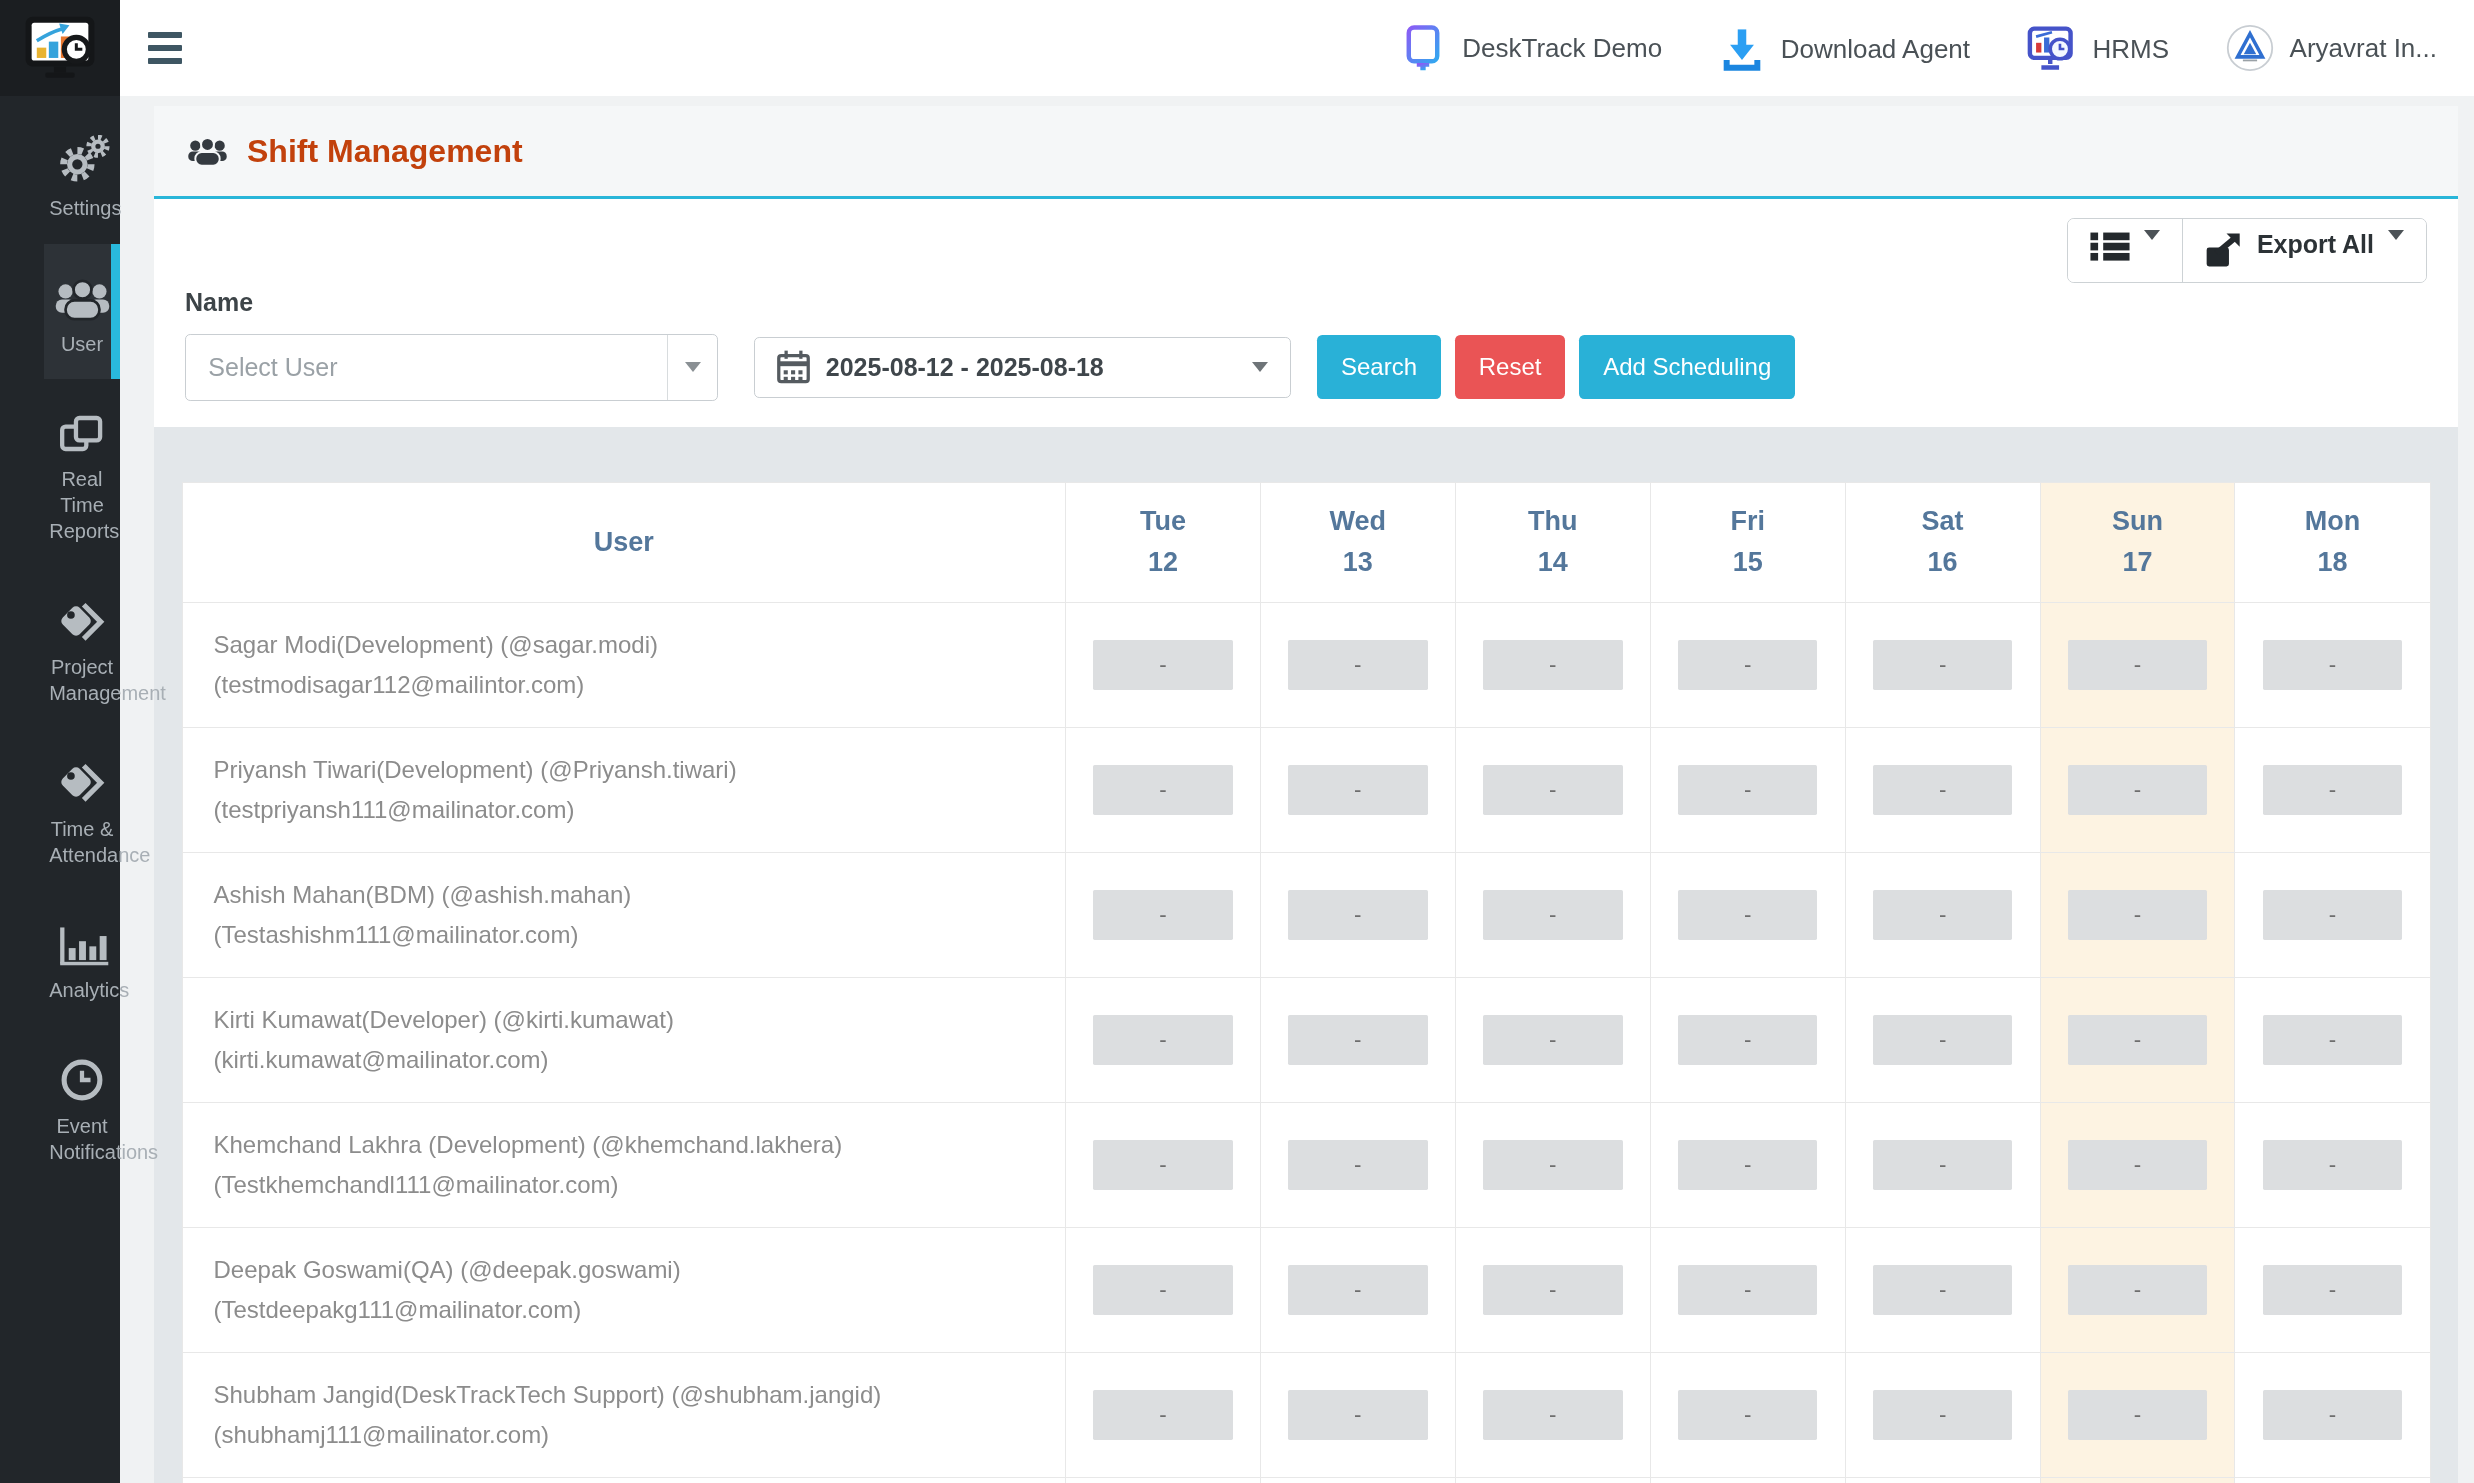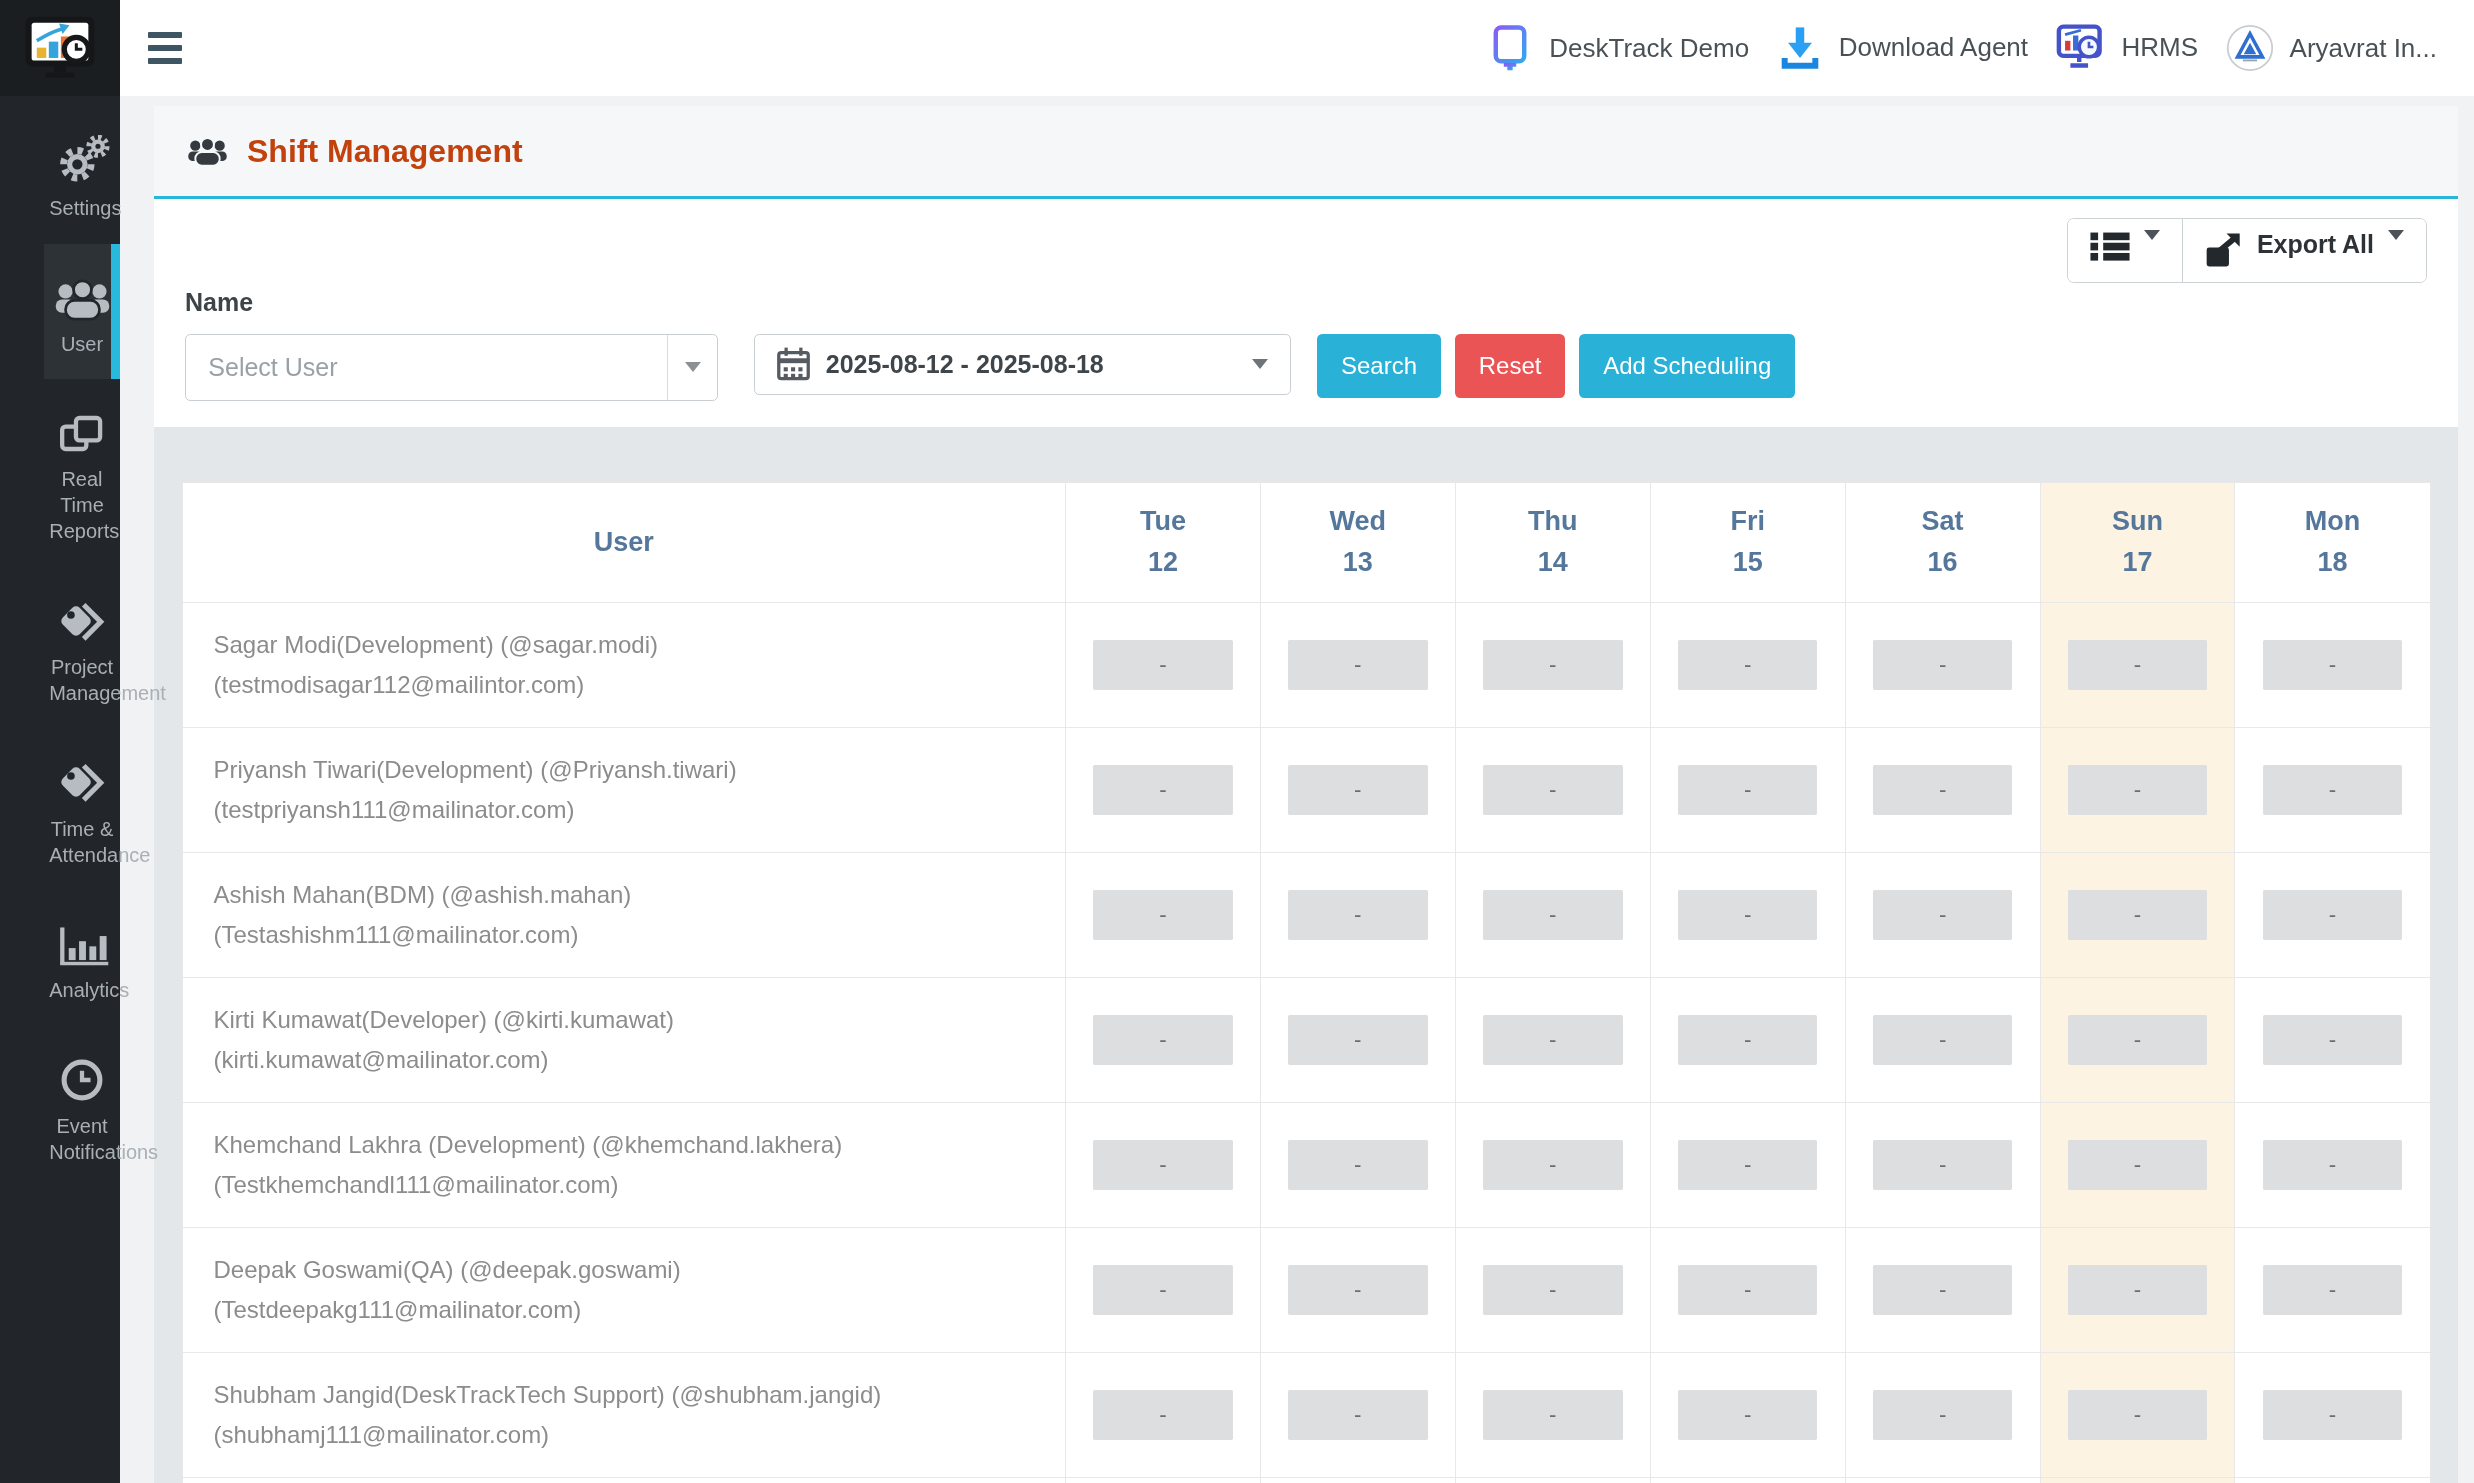--- a/index.html
+++ b/index.html
@@ -16,41 +16,41 @@
   .side-item svg, .side-item .gear-wrap { color:#b6bcc1; }
   .side-item.active { background:#2d3237; }
   .side-item.active::after { content:""; position:absolute; right:0; top:0; bottom:0; width:8.6px; background:#29b9dd; }
   .side-ico { height:53px; display:flex; align-items:flex-end; justify-content:center; margin-bottom:10.3px; }
 
   
   .main { flex:1; display:flex; flex-direction:column; min-width:0; }
   .topbar { height:96px; background:#fff; display:flex; align-items:center; padding:0 38px 0 27.5px; flex-shrink:0; }
   .hamburger { display:flex; flex-direction:column; gap:6.9px; cursor:pointer; }
   .hamburger div { width:34px; height:6px; background:#3e5663; border-radius:0.9px; }
-  .top-nav { margin-left:auto; display:flex; align-items:flex-start; gap:28px; }
+  .top-nav { margin-left:auto; display:flex; align-items:flex-end; gap:57px; }
   .top-nav-item { display:flex; align-items:center; gap:15.5px; font-size:26px; color:#4a5156; cursor:pointer; }
 
   .content { flex:1; display:flex; flex-direction:column; min-height:0; padding:10.3px 17px 0 34px; }
 
   .title-panel { background:#f5f7f8; border-bottom:3.4px solid #29b6d9; height:93px; flex-shrink:0;
                  display:flex; align-items:center; gap:19px; padding:0 33px; }
   .page-title { font-size:32px; font-weight:700; color:#c2410c;text-align:right; }
   .title-panel svg { color:#343a40; }
 
   .white-panel { background:#fff; padding:19px 31px 26px; flex-shrink:0; }
   .panel-toolbar { display:flex; justify-content:flex-end; }
   .btn-group { display:flex; border:0.9px solid #cdd2d5; border-radius:6.9px; overflow:hidden; background:#fff; }
   .tool-btn { display:flex; align-items:flex-start; gap:13.7px; padding:11.2px 22.3px; font-size:25px; font-weight:700;
               color:#2c3236; background:#fff; border:none; cursor:pointer; }
   .tool-btn + .tool-btn { border-left:0.9px solid #cdd2d5; }
   .caret { width:0; height:0; border-left:8.6px solid transparent; border-right:8.6px solid transparent;
            border-top:10.3px solid #4c5257; }
 
   .filter-label { font-size:25px; font-weight:700; color:#3d4448; margin:5.2px 0 17px; }
-  .filter-row { display:flex; align-items:flex-start; }
+  .filter-row { display:flex; align-items:center; }
   .select-box { width:533px; height:67px; border:0.9px solid #c9ced2; border-radius:5.2px; background:#fff;
                 display:flex; align-items:center; cursor:pointer; }
   .select-text { padding-left:22.3px; font-size:25px; color:#9aa1a6; flex:1; }
   .select-caret-seg { width:50px; align-self:stretch; border-left:0.9px solid #d8dcde; display:flex;
                       align-items:center; justify-content:center; }
   .select-caret-seg .caret { border-top-color:#8a9094; }
   .date-box { width:537px; height:61px; border:0.9px solid #c9ced2; border-radius:5.2px; background:#fff;
               display:flex; align-items:center; gap:15.5px; padding:0 22.3px; margin-left:36px; cursor:pointer;
               font-size:25px; font-weight:600; color:#3f464b; }
   .date-box .caret { margin-left:auto; border-top-color:#6e7478; }

